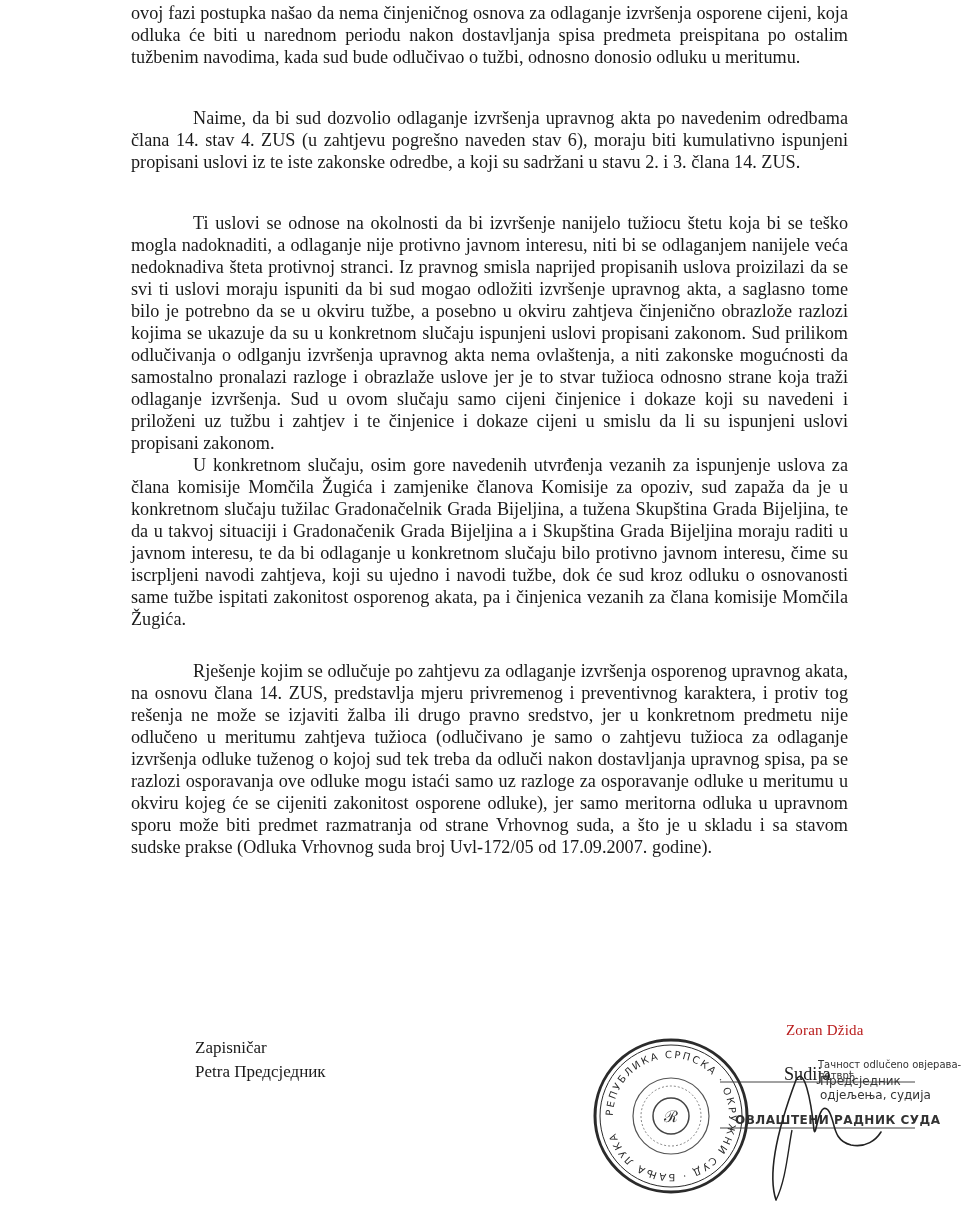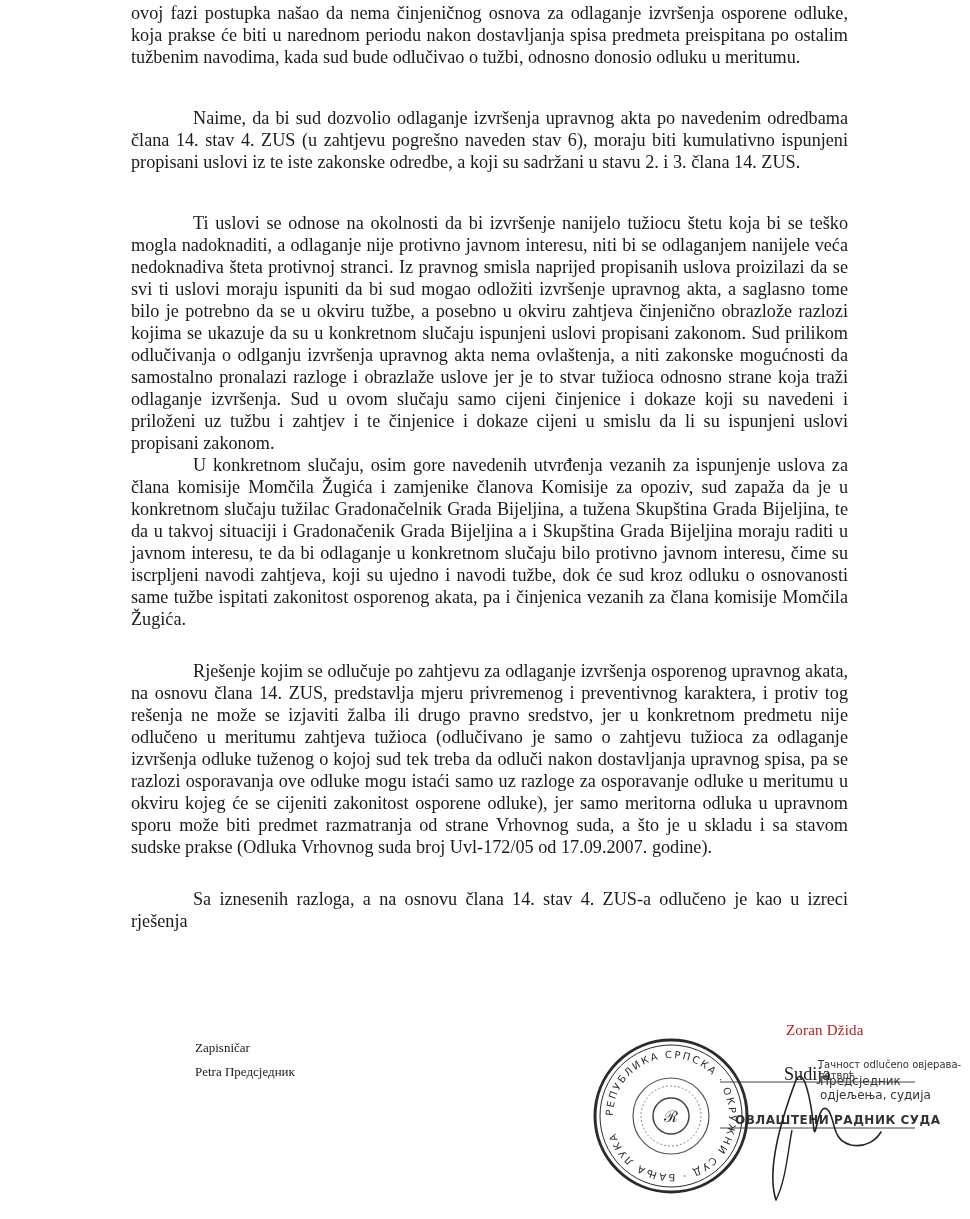--- a/index.html
+++ b/index.html
@@ -3,37 +3,37 @@
 <meta charset="utf-8">
 <style>
   html, body { margin: 0; padding: 0; background: #ffffff; }
   body { width: 970px; height: 1219px; position: relative; overflow: hidden;
          font-family: "Liberation Serif", "DejaVu Serif", serif; color: #1a1a1a; }
   .page { position: absolute; left: 131px; top: 2px; width: 717px; }
   .para { font-size: 18.2px; line-height: 22px; text-align: justify; margin: 0; }
   .para .indent { display: inline-block; width: 62px; }
   .gap-lg { height: 39px; }
   .gap-md { height: 30px; }
-  .sig-left { position: absolute; left: 195px; top: 1036px; font-size: 13px; line-height: 24px; }
+  .sig-left { position: absolute; left: 195px; top: 1036px; font-size: 17px; line-height: 24px; }
   .sig-right { position: absolute; left: 784px; top: 1036px; font-size: 18.2px; line-height: 22px; margin-top: 27px; }
   .judge-name { position: absolute; left: 786px; top: 1022px; font-size: 15px; color: #b91c1c; letter-spacing: 0.2px; }
   .stamp { position: absolute; left: 592px; top: 1037px; width: 158px; height: 158px; }
   .stamp-lines { position: absolute; left: 700px; top: 1080px; width: 215px; height: 60px; }
   .stamp-cyr { position: absolute; font-family: "DejaVu Sans", sans-serif; color: #333; }
   .cyr1 { left: 818px; top: 1059px; font-size: 10px; }
   .cyr2 { left: 820px; top: 1074px; font-size: 12px; }
   .cyr3 { left: 735px; top: 1113px; font-size: 12px; font-weight: bold; letter-spacing: 0.5px; }
   .signature { position: absolute; left: 756px; top: 1060px; width: 150px; height: 150px; }
 </style>
 </head>
 <body>
 
 <div class="page">
   <p class="para">
-    <span>ovoj fazi postupka našao da nema činjeničnog osnova za odlaganje izvršenja osporene odluke, koja prakse će biti u narednom periodu nakon dostavljanja spisa predmeta preispitana po ostalim tužbenim navodima, kada sud bude odlučivao o tužbi, odnosno donosio odluku u meritumu.</span>
+    <span>ovoj fazi postupka našao da nema činjeničnog osnova za odlaganje izvršenja osporene cijeni, koja odluka će biti u narednom periodu nakon dostavljanja spisa predmeta preispitana po ostalim tužbenim navodima, kada sud bude odlučivao o tužbi, odnosno donosio odluku u meritumu.</span>
   </p>
   <div class="gap-lg"></div>
 
   <p class="para">
     <span class="indent"></span><span>Naime, da bi sud dozvolio odlaganje izvršenja upravnog akta po navedenim odredbama člana 14. stav 4. ZUS (u zahtjevu pogrešno naveden stav 6), moraju biti kumulativno ispunjeni propisani uslovi iz te iste  zakonske odredbe, a koji su sadržani u stavu 2. i 3. člana 14.  ZUS.</span>
   </p>
   <div class="gap-lg"></div>
 
   <p class="para">
     <span class="indent"></span><span>Ti uslovi se odnose na okolnosti da bi izvršenje nanijelo tužiocu štetu koja bi se teško mogla nadoknaditi, a odlaganje nije protivno javnom interesu, niti bi se odlaganjem nanijele veća nedoknadiva šteta protivnoj stranci. Iz pravnog smisla naprijed propisanih uslova proizilazi da se svi ti uslovi moraju ispuniti da bi sud mogao odložiti izvršenje upravnog akta, a saglasno tome bilo je potrebno da se u okviru tužbe, a posebno u okviru zahtjeva činjenično obrazlože razlozi kojima se ukazuje da su u konkretnom slučaju ispunjeni uslovi propisani zakonom. Sud prilikom odlučivanja o odlganju izvršenja upravnog akta nema ovlaštenja, a niti zakonske mogućnosti da samostalno pronalazi razloge i obrazlaže uslove jer je to stvar tužioca odnosno strane koja traži odlaganje izvršenja. Sud u ovom slučaju samo cijeni činjenice i dokaze koji su navedeni i priloženi uz tužbu i zahtjev i te činjenice i dokaze cijeni u smislu da li su ispunjeni uslovi propisani zakonom.</span>
@@ -42,23 +42,20 @@
   <p class="para">
     <span class="indent"></span><span>U konkretnom slučaju, osim gore navedenih utvrđenja vezanih za ispunjenje uslova za člana komisije Momčila Žugića i zamjenike članova Komisije za opoziv, sud zapaža da je u konkretnom slučaju tužilac Gradonačelnik Grada Bijeljina, a tužena Skupština Grada Bijeljina, te da u takvoj situaciji i Gradonačenik Grada Bijeljina a i Skupština Grada Bijeljina moraju raditi u javnom interesu, te da bi odlaganje u konkretnom slučaju bilo protivno javnom interesu, čime su iscrpljeni navodi zahtjeva, koji su ujedno i navodi tužbe, dok će sud kroz odluku o osnovanosti same tužbe ispitati zakonitost osporenog akata, pa i činjenica vezanih za člana komisije Momčila Žugića.</span>
   </p>
   <div class="gap-md"></div>
 
   <p class="para">
     <span class="indent"></span><span>Rješenje kojim se odlučuje po zahtjevu za odlaganje izvršenja osporenog upravnog akata, na osnovu člana 14. ZUS, predstavlja mjeru privremenog i preventivnog karaktera, i protiv tog rešenja ne može se izjaviti žalba ili drugo pravno sredstvo, jer u konkretnom predmetu nije odlučeno u meritumu zahtjeva tužioca (odlučivano je samo o zahtjevu tužioca za odlaganje izvršenja odluke tuženog o kojoj sud tek treba da odluči nakon dostavljanja upravnog spisa, pa se razlozi osporavanja ove odluke mogu istaći samo uz razloge za osporavanje odluke u meritumu u okviru kojeg će se cijeniti zakonitost osporene odluke), jer samo meritorna odluka u upravnom sporu može biti predmet razmatranja od strane Vrhovnog suda, a što je u skladu i sa stavom sudske prakse (Odluka Vrhovnog suda broj Uvl-172/05 od 17.09.2007. godine).</span>
   </p>
   <div class="gap-md"></div>
 
-  <p class="para">
-    <span class="indent"></span><span>Sa iznesenih razloga, a na osnovu člana 14. stav 4. ZUS-a odlučeno je kao u izreci rješenja</span>
-  </p>
 </div>
 
 <div class="sig-left">
   <div>Zapisničar</div>
   <div>Petra Предсједник</div>
 </div>
 
 <div class="sig-right">Sudija</div>
 <div class="judge-name">Zoran Džida</div>
 

